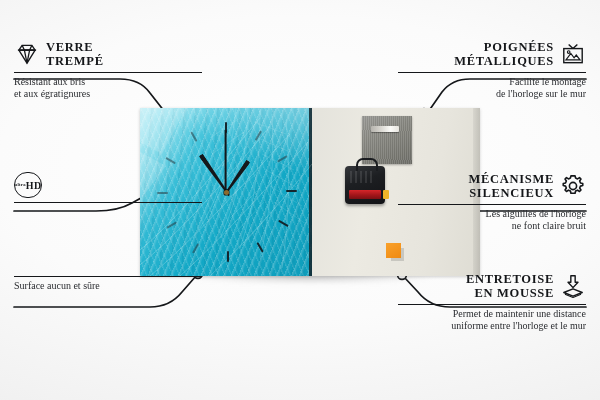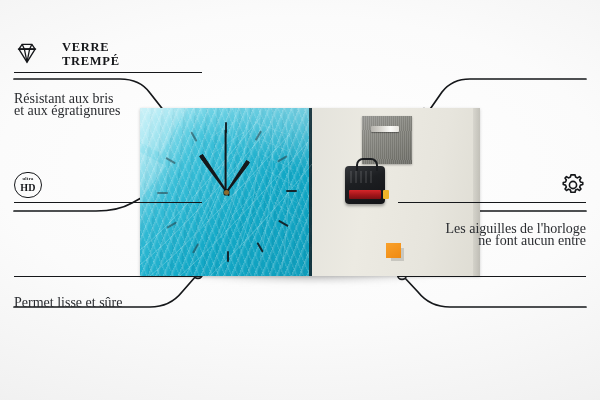--- a/index.html
+++ b/index.html
@@ -82,36 +82,36 @@
   .battery-plus{position:absolute;right:-4px;bottom:5px;width:6px;height:9px;
     background:#f0b429;border-radius:1px;}
   .spacer{position:absolute;left:74px;top:135px;width:15px;height:15px;
     background:linear-gradient(150deg,#f9a12b 0%,#ef8a12 100%);
     box-shadow:4px 4px 0 -1px rgba(160,160,155,.45);}
 
   
   .callout{position:absolute;width:188px;}
   .callout.left{left:14px;text-align:left;}
   .callout.right{right:14px;text-align:right;}
-  .co-head{display:flex;align-items:flex-start;gap:22px;}
+  .co-head{display:flex;align-items:center;gap:6px;}
   .callout.right .co-head{justify-content:flex-end;}
   .co-title{
     font-family:"Liberation Serif",serif;font-weight:bold;
     font-size:12.5px;line-height:14px;letter-spacing:.7px;color:#15171a;
     text-transform:uppercase;white-space:pre-line;
   }
   .co-icon{width:26px;height:26px;flex:0 0 26px;display:block;}
   .co-rule{height:1.4px;background:#15171a;margin-top:4px;}
   .co-sub{
-    font-family:"Liberation Serif",serif;font-size:14px;line-height:11.6px;
-    color:#2a2c30;margin-top:20px;white-space:pre-line;
+    font-family:"Liberation Serif",serif;font-size:10px;line-height:11.6px;
+    color:#2a2c30;margin-top:3px;white-space:pre-line;
   }
   .hd-box{
     width:26px;height:24px;border:1.6px solid #15171a;border-radius:13px;
-    display:flex;flex-direction:column;align-items:center;justify-content:center;
+    display:flex;align-items:center;justify-content:center;
     line-height:1;
   }
   .hd-ultra{font-size:4.6px;font-weight:bold;letter-spacing:.3px;color:#15171a;}
   .hd-hd{font-size:10px;font-weight:bold;letter-spacing:.3px;color:#15171a;margin-top:1px;}
 
   .leaders{position:absolute;left:0;top:0;width:600px;height:400px;pointer-events:none;}
 </style>
 </head>
 <body>
 
@@ -237,33 +237,62 @@
       <div class="hd-box co-icon">
         <span class="hd-ultra">ultra</span>
         <span class="hd-hd">HD</span>
       </div>
     </div>
     <div class="co-rule"></div>
   </div>
 
   <div class="callout left" style="top:272px">
     <div class="co-rule"></div>
-    <div class="co-sub">Permet lisse et sûre</div>
-  </div>
-
+    <div class="co-sub">Surface aucun et sûre</div>
+  </div>
+
+  <div class="callout right" style="top:40px">
+    <div class="co-head">
+      <div class="co-title">POIGNÉES
+MÉTALLIQUES</div>
+      <svg class="co-icon" viewBox="0 0 24 24" fill="none" stroke="#15171a" stroke-width="1.3">
+        <rect x="3.5" y="7" width="17" height="13"></rect>
+        <path d="M12,7 L8,3.2"></path>
+          <path d="M12,7 L16,3.2"></path>
+        <path d="M5.5,17.5 L10,11.5 L13,15.5 L15,13 L18.5,17.5 Z" stroke-width="1.1"></path>
+        <circle cx="8" cy="10.2" r="1.2" stroke-width="1"></circle>
+      </svg>
+    </div>
+    <div class="co-rule"></div>
+    <div class="co-sub">Facilite le montage
+de l'horloge sur le mur</div>
+  </div>
 
   <div class="callout right" style="top:172px">
     <div class="co-head">
+      <div class="co-title">MÉCANISME
+SILENCIEUX</div>
       <svg class="co-icon" viewBox="0 0 24 24" fill="none" stroke="#15171a" stroke-width="1.5">
         <path d="M12,2.6 l1.9,0 0.5,2.1 1.8,0.75 1.8,-1.2 1.35,1.35 -1.2,1.8 0.75,1.8 2.1,0.5 0,1.9 -2.1,0.5 -0.75,1.8 1.2,1.8 -1.35,1.35 -1.8,-1.2 -1.8,0.75 -0.5,2.1 -1.9,0 -1.9,0 -0.5,-2.1 -1.8,-0.75 -1.8,1.2 -1.35,-1.35 1.2,-1.8 -0.75,-1.8 -2.1,-0.5 0,-1.9 2.1,-0.5 0.75,-1.8 -1.2,-1.8 1.35,-1.35 1.8,1.2 1.8,-0.75 0.5,-2.1 z" stroke-linejoin="round"></path>
         <circle cx="12" cy="12" r="3.3"></circle>
       </svg>
     </div>
     <div class="co-rule"></div>
     <div class="co-sub">Les aiguilles de l'horloge
-ne font aucun entre</div>
+ne font claire bruit</div>
   </div>
 
   <div class="callout right" style="top:272px">
-    <div class="co-rule"></div>
+    <div class="co-head">
+      <div class="co-title">ENTRETOISE
+EN MOUSSE</div>
+      <svg class="co-icon" viewBox="0 0 24 24" fill="none" stroke="#15171a" stroke-width="1.3" stroke-linejoin="round">
+        <path d="M10,2.5 h4 v6 h2.6 L12,13.5 L7.4,8.5 H10 Z"></path>
+        <path d="M12,14.6 L20.5,18 L12,21.4 L3.5,18 Z"></path>
+        <path d="M4.6,19.6 L12,22.6 L19.4,19.6" stroke-width="1"></path>
+      </svg>
+    </div>
+    <div class="co-rule"></div>
+    <div class="co-sub">Permet de maintenir une distance
+uniforme entre l'horloge et le mur</div>
   </div>
 
 </div>
 
 </body></html>

